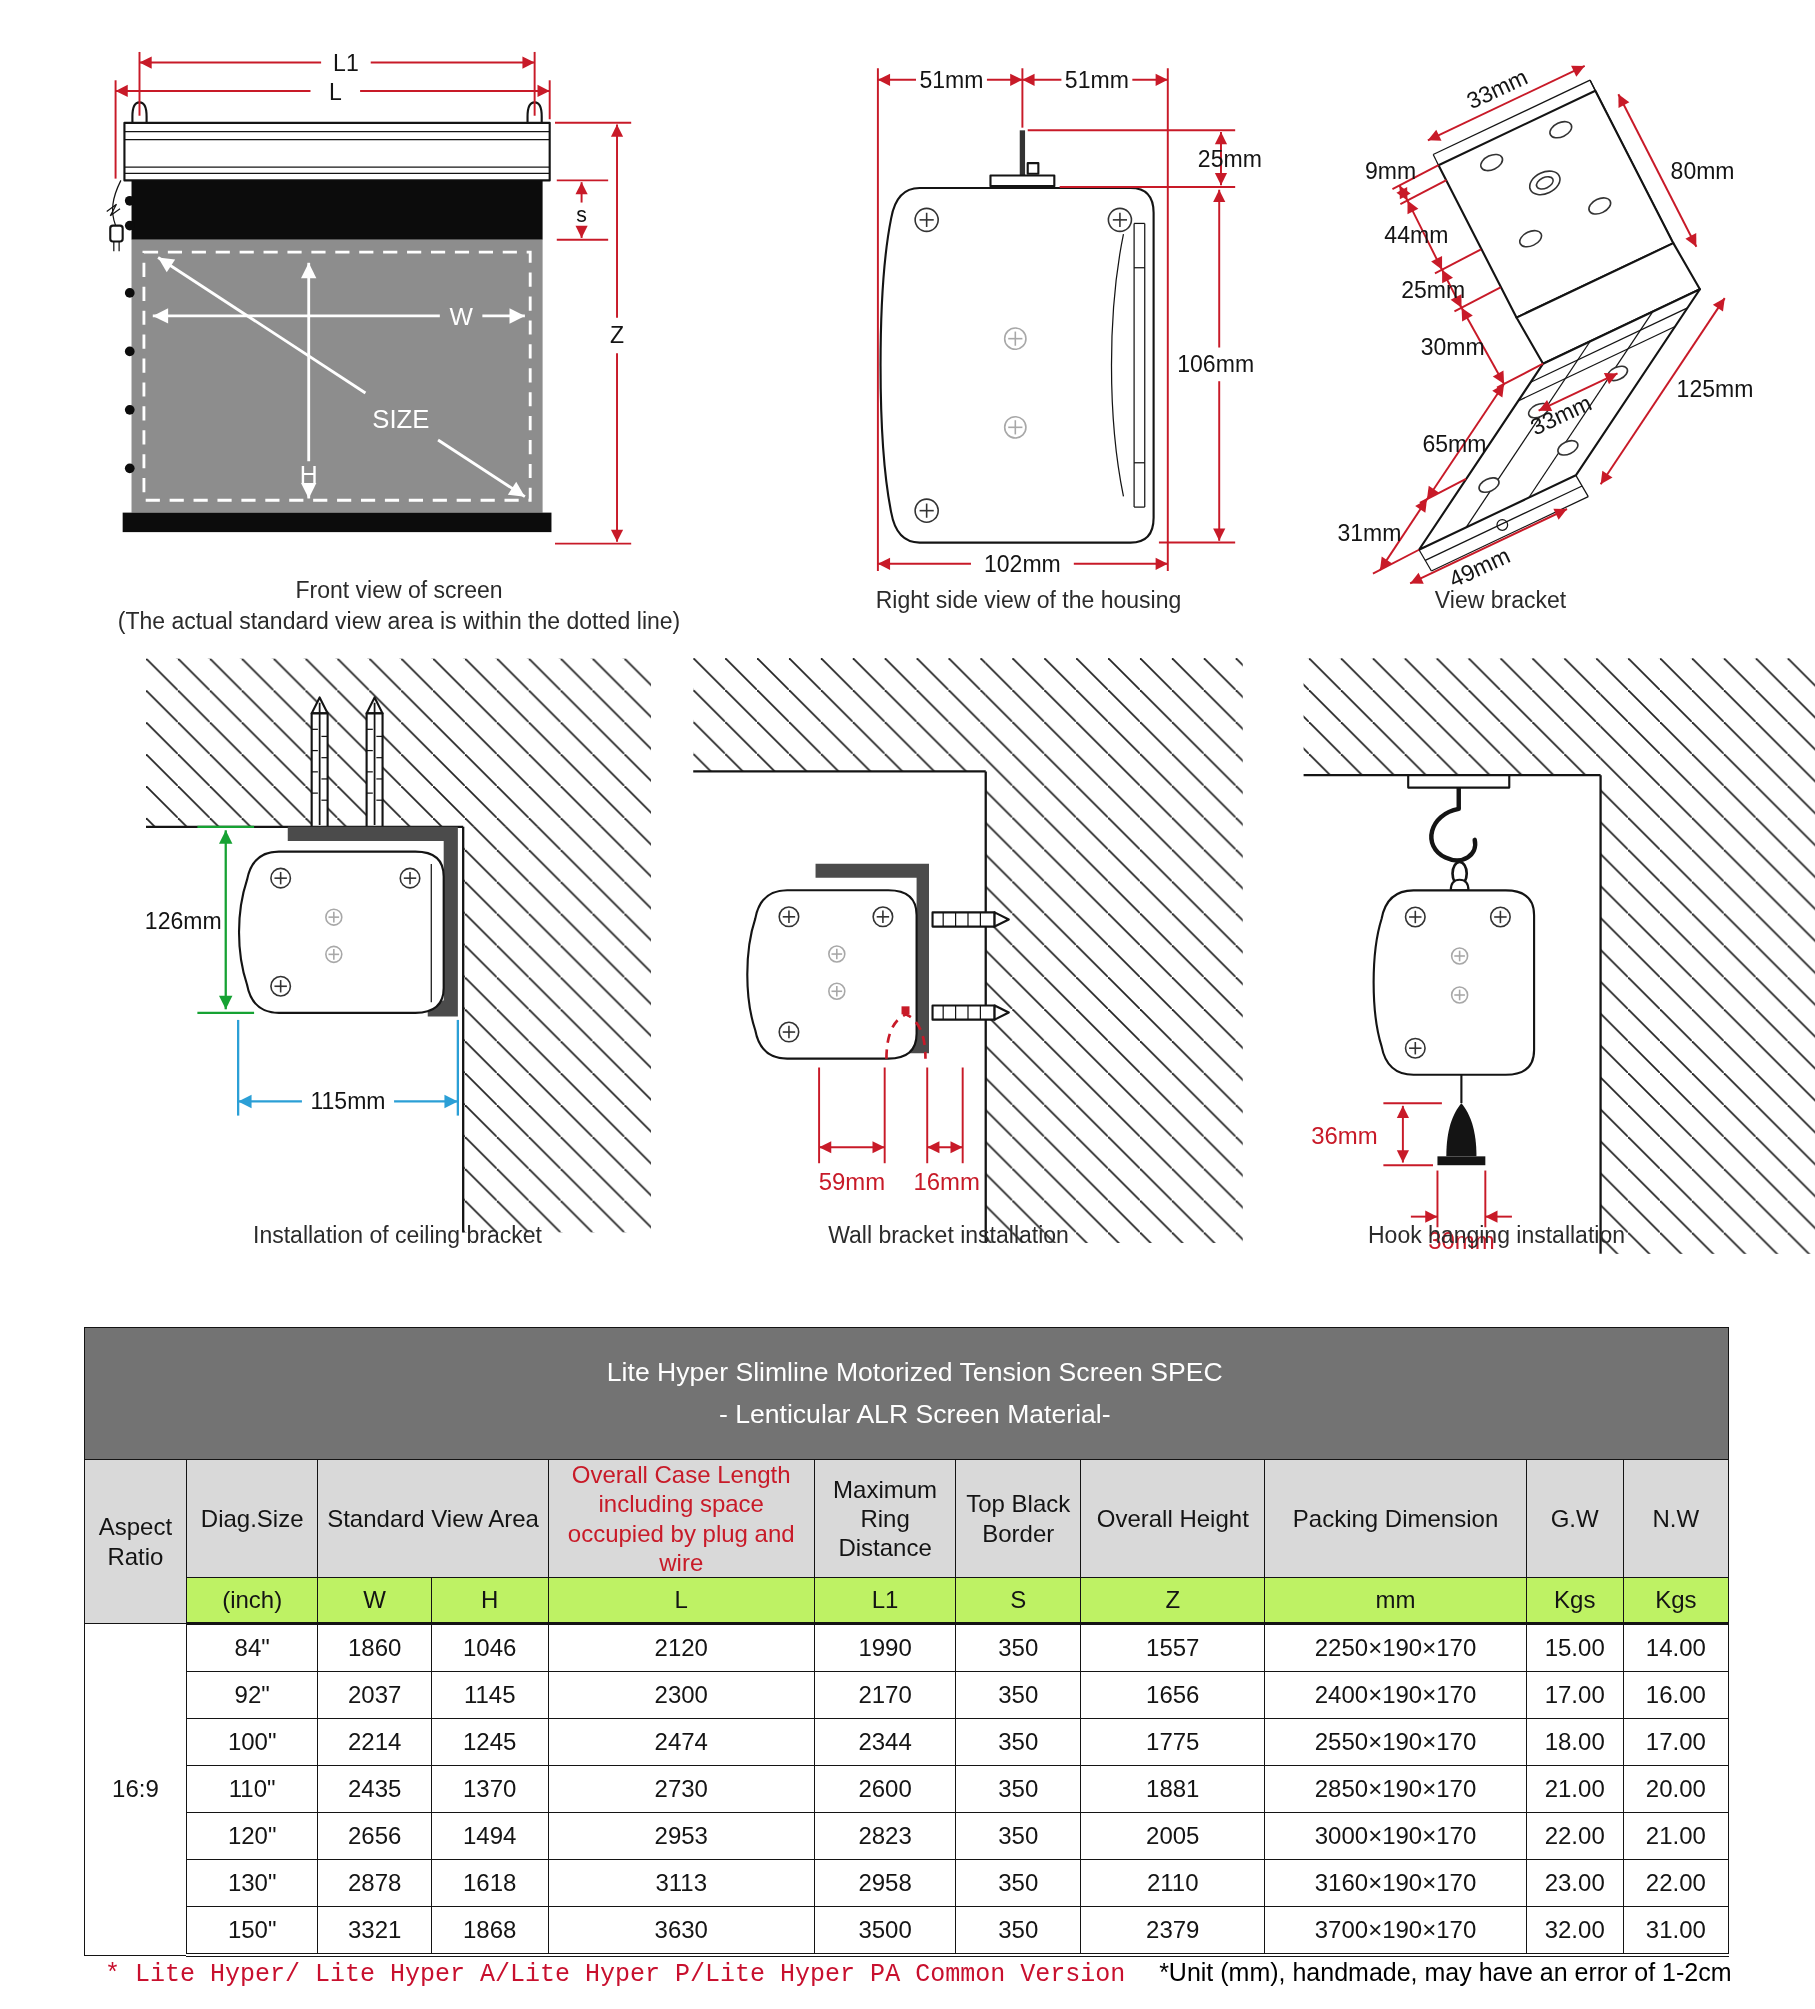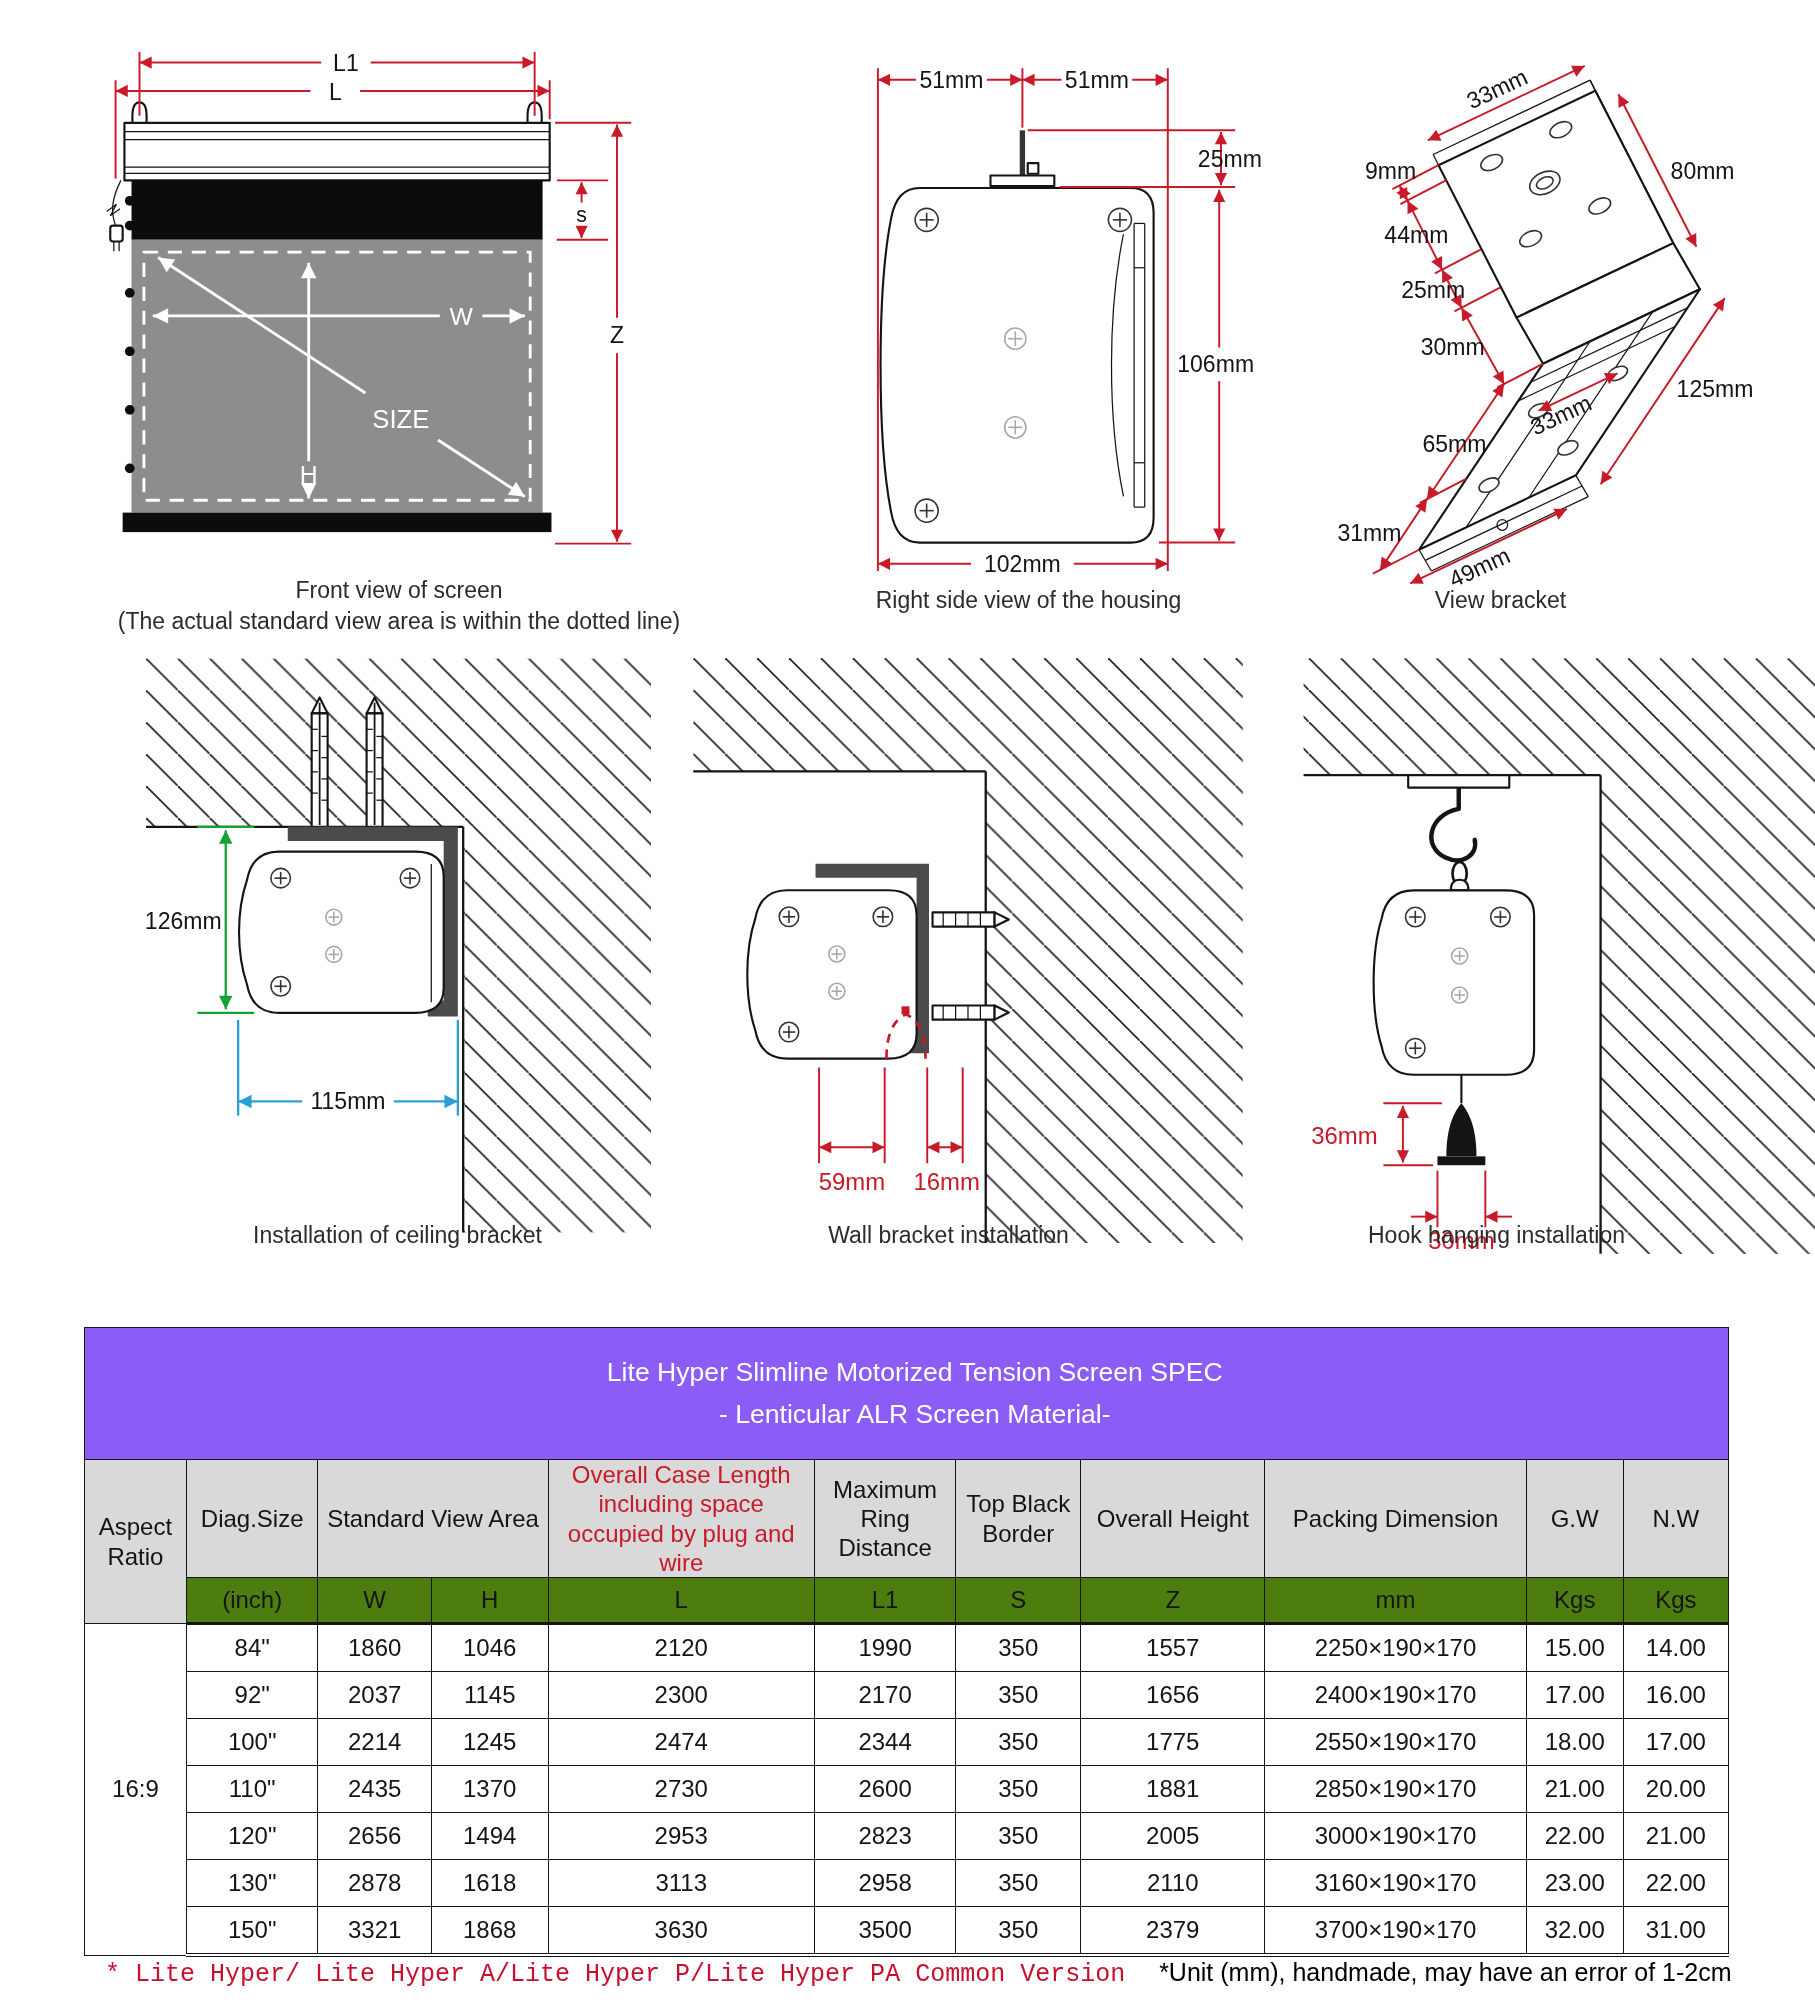--- a/index.html
+++ b/index.html
@@ -23,23 +23,23 @@
   .dim-label-sm{font-size:24px;fill:#141414;text-anchor:middle;}
   .red-label{font-size:27px;fill:#c81a28;text-anchor:middle;}
   .screw{stroke:#333;stroke-width:1.8;fill:#fff;}
   .screw-light{stroke:#a8a8a8;stroke-width:1.8;fill:#fff;}
   .bracket{fill:#4b4b4b;stroke:none;}
   
   .spec{position:absolute;left:84px;top:1327px;width:1645px;border-collapse:collapse;
         table-layout:fixed;font-size:24px;color:#141414;}
   .spec th,.spec td{border:1.8px solid #141414;text-align:center;vertical-align:middle;
         padding:0 3.5px;font-weight:400;overflow:hidden;}
-  .spec .title-cell{background:#8b5cf6;color:#ffffff;height:131px;font-size:26.6px;line-height:1.55;padding-left:20px;}
+  .spec .title-cell{background:#737373;color:#ffffff;height:131px;font-size:26.6px;line-height:1.55;padding-left:20px;}
   .spec .h1 th{background:#d9d9d9;height:83px;line-height:1.22;font-size:24px;}
-  .spec .h2 th{background:#4d7c0f;height:44px;border-bottom:3.5px solid #141414;font-size:24px;}
+  .spec .h2 th{background:#bef264;height:44px;border-bottom:3.5px solid #141414;font-size:24px;}
   .spec .red-h{color:#c81a28;font-size:22px;text-align:center;}
   .spec tbody td{height:46px;background:#ffffff;}
   .spec tbody tr:last-child td{border-bottom:4.4px double #141414;}
   .footnotes{position:absolute;left:105px;top:1958px;width:1667px;font-size:25px;}
   .footnotes .red{color:#c8102e;font-family:Liberation Mono, monospace;}
   .footnotes .blk-note{color:#000000;margin-left:27px;}
 </style>
 </head>
 <body>
 

